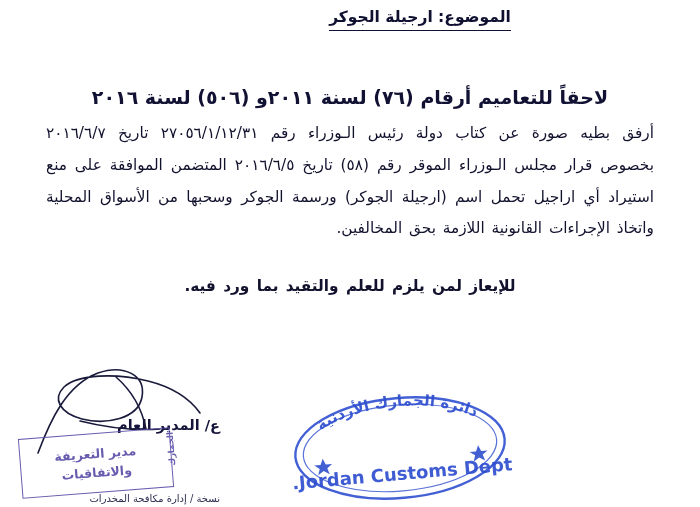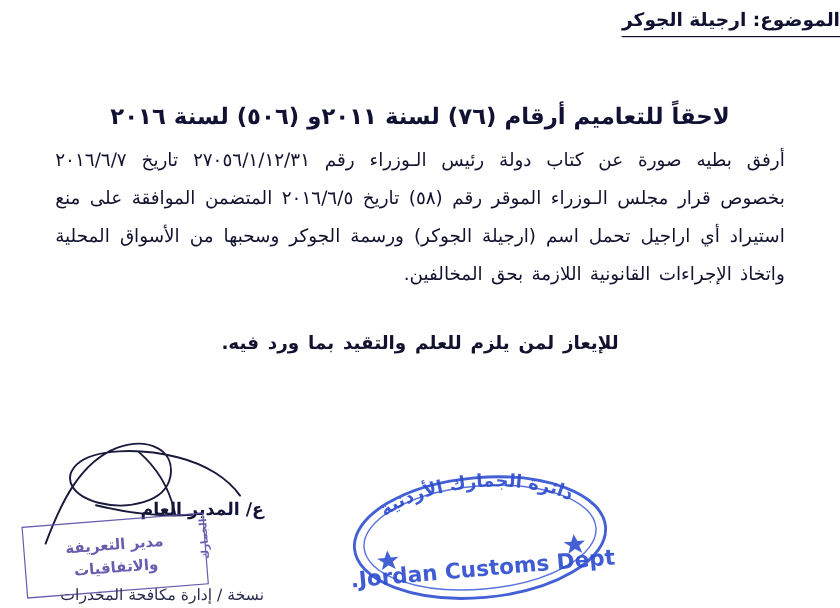--- a/index.html
+++ b/index.html
@@ -23,20 +23,21 @@
     padding: 0;
     background: #fff;
   }
 
   
   .subject-row {
     position: absolute;
     top: 6px;
     right: 0;
     left: 0;
+    text-align: center;
     padding-left: 140px;
   }
   .subject-text {
     display: inline-block;
     font-size: 15.5px;
     font-weight: bold;
     color: #101030;
     border-bottom: 1.4px solid #101030;
     padding-bottom: 1px;
     line-height: 1.5;
@@ -162,21 +163,21 @@
     width: 240px;
     height: 112px;
     transform: rotate(-5deg);
   }
   .stamp-oval svg { display: block; }
 
   .footer-note {
     position: absolute;
     bottom: 3px;
     right: 480px;
-    font-size: 13px;
+    font-size: 10px;
     color: #2b2b4d;
     white-space: nowrap;
   }
 </style>
 </head>
 <body>
 
 <div class="page">
 
   <div class="subject-row">

